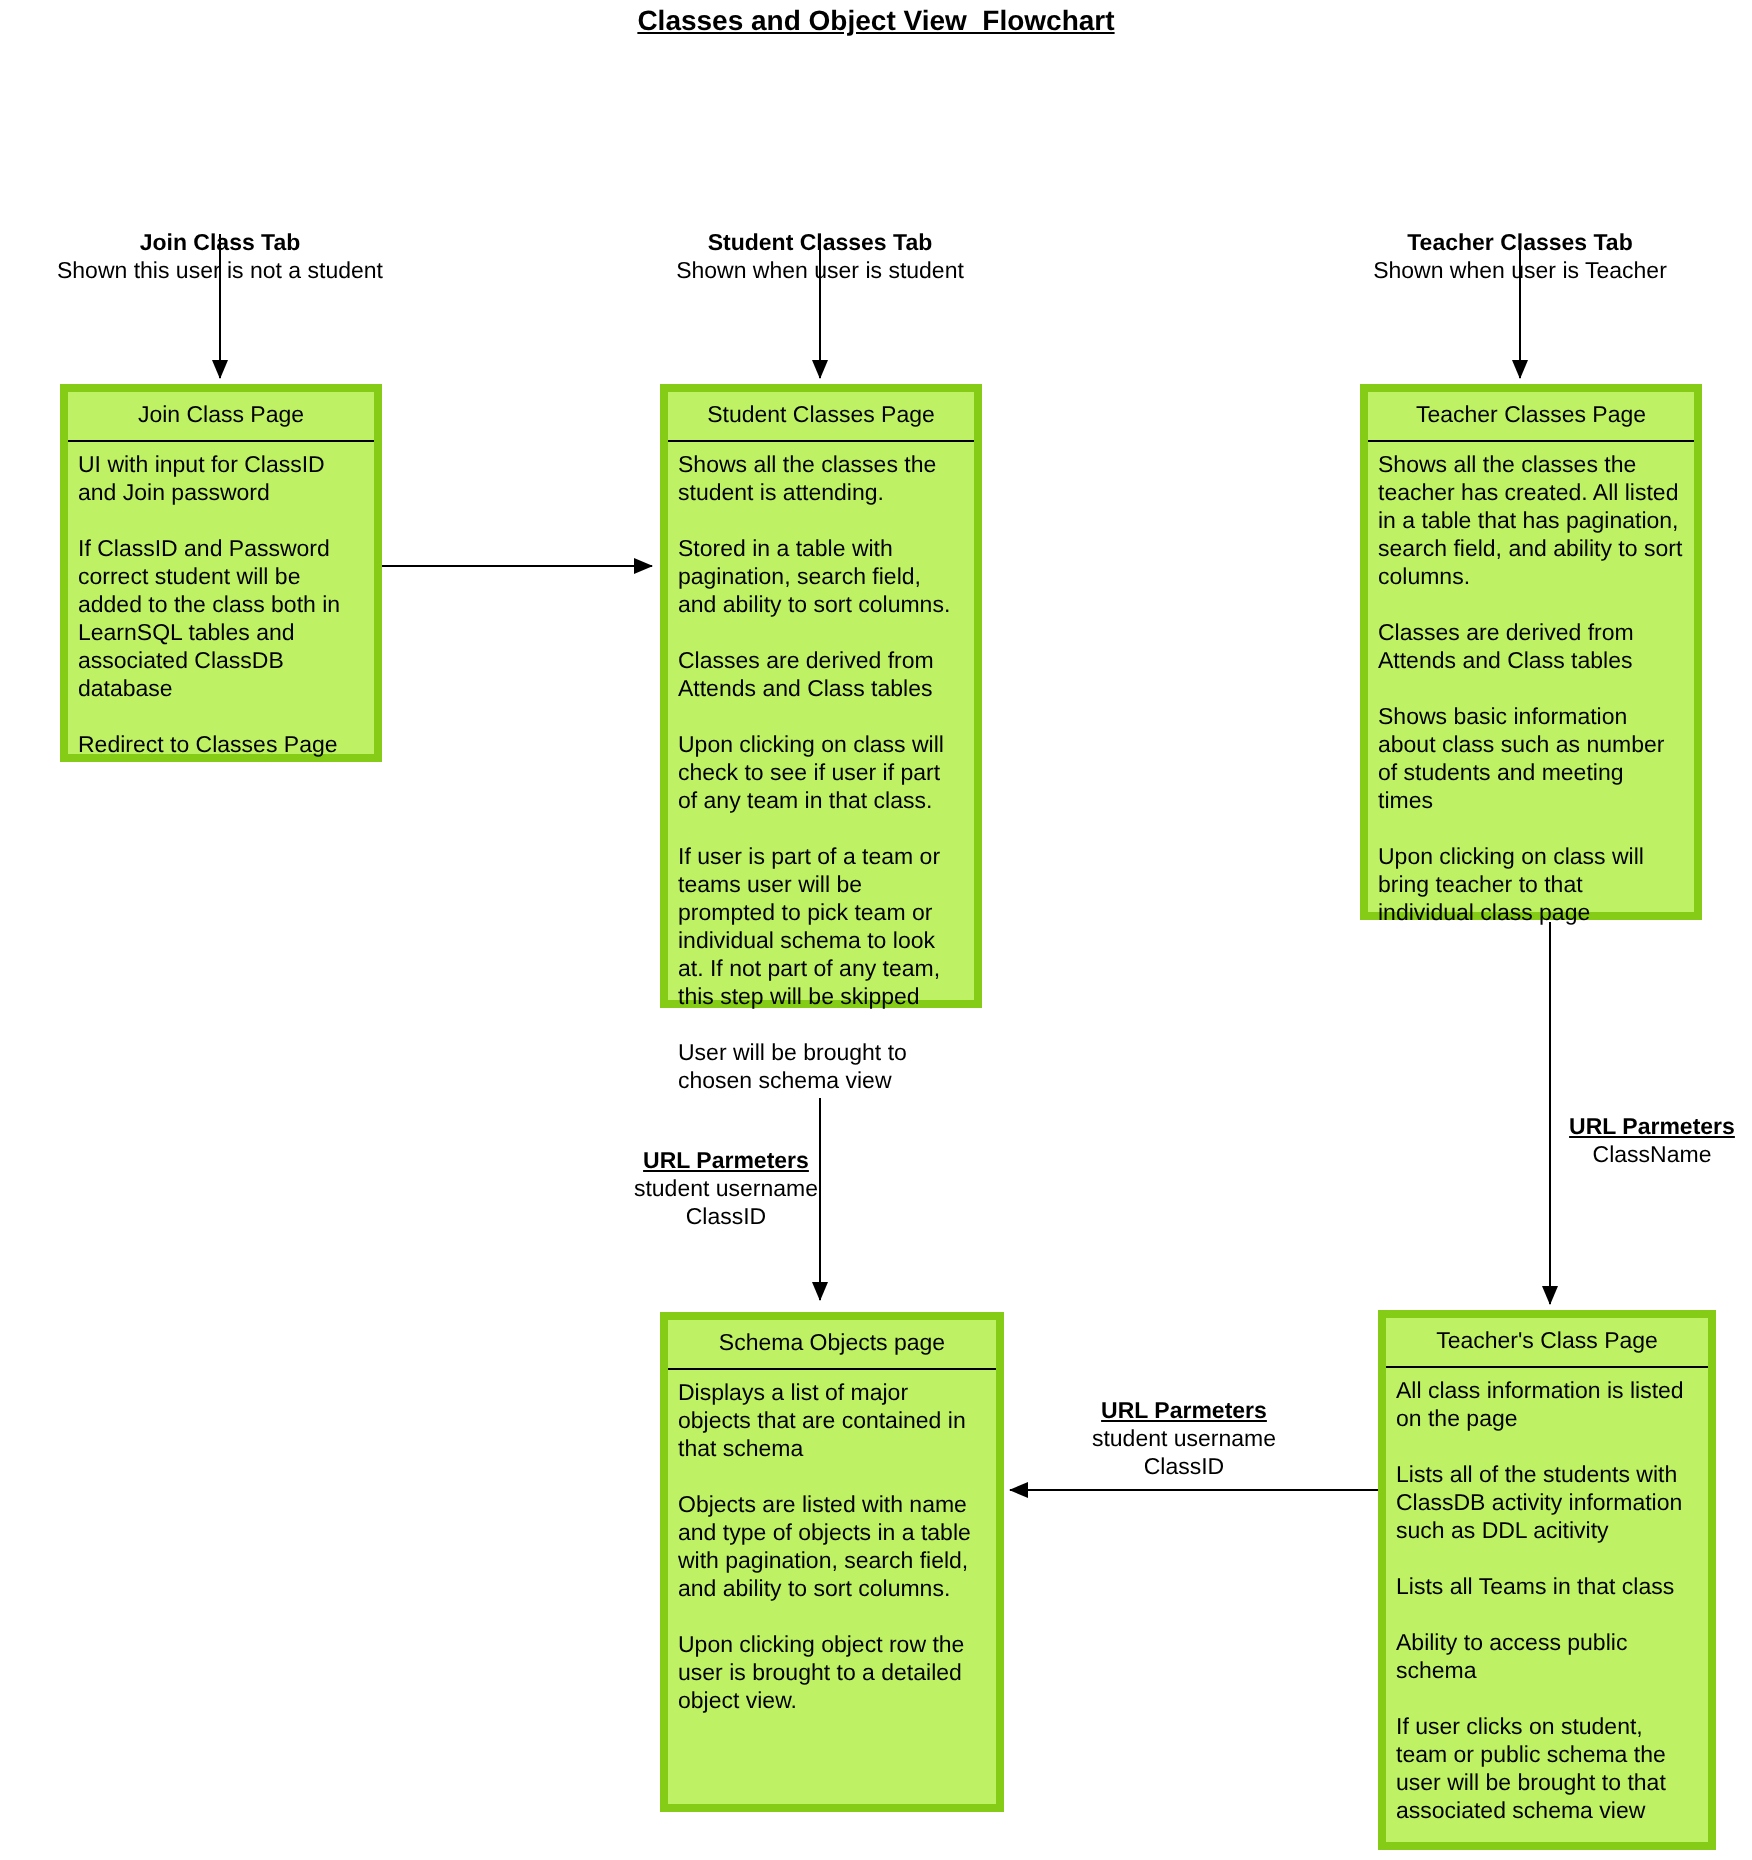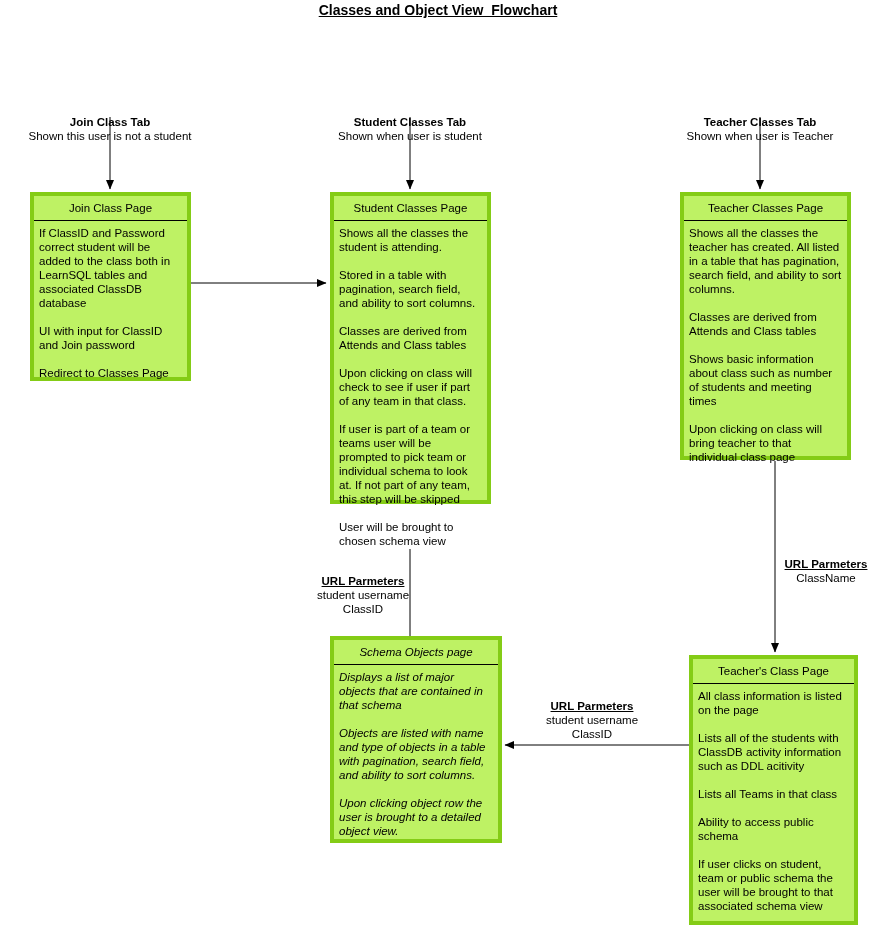--- a/index.html
+++ b/index.html
@@ -99,22 +99,22 @@
     <line x1="760" y1="117" x2="760" y2="189" stroke="#000000" stroke-width="1" marker-end="url(#arrowhead)"></line>
     <line x1="191" y1="283" x2="326" y2="283" stroke="#000000" stroke-width="1" marker-end="url(#arrowhead)"></line>
     <line x1="410" y1="549" x2="410" y2="650" stroke="#000000" stroke-width="1" marker-end="url(#arrowhead)"></line>
     <line x1="775" y1="461" x2="775" y2="652" stroke="#000000" stroke-width="1" marker-end="url(#arrowhead)"></line>
     <line x1="689" y1="745" x2="505" y2="745" stroke="#000000" stroke-width="1" marker-end="url(#arrowhead)"></line>
   </svg>
 
   <div class="node" style="left:30px; top:192px; width:161px; height:189px;">
     <div class="node-title">Join Class Page</div>
     <div class="node-body">
+      <p>UI with input for ClassID and Join password</p>
       <p>If ClassID and Password correct student will be added to the class both in LearnSQL tables and associated ClassDB database</p>
-      <p>UI with input for ClassID and Join password</p>
       <p>Redirect to Classes Page</p>
     </div>
   </div>
 
   <div class="node" style="left:330px; top:192px; width:161px; height:312px;">
     <div class="node-title">Student Classes Page</div>
     <div class="node-body">
       <p>Shows all the classes the student is attending.</p>
       <p>Stored in a table with pagination, search field, and ability to sort columns.</p>
       <p>Classes are derived from Attends and Class tables</p>
@@ -127,21 +127,21 @@
   <div class="node" style="left:680px; top:192px; width:171px; height:268px;">
     <div class="node-title">Teacher Classes Page</div>
     <div class="node-body">
       <p>Shows all the classes the teacher has created. All listed in a table that has pagination, search field, and ability to sort columns.</p>
       <p>Classes are derived from Attends and Class tables</p>
       <p>Shows basic information about class such as number of students and meeting times</p>
       <p>Upon clicking on class will bring teacher to that individual class page</p>
     </div>
   </div>
 
-  <div class="node" style="left:330px; top:636px; width:172px; height:207px;font-style:italic;">
+  <div class="node" style="left:330px; top:656px; width:172px; height:250px;">
     <div class="node-title">Schema Objects page</div>
     <div class="node-body">
       <p>Displays a list of major objects that are contained in that schema</p>
       <p>Objects are listed with name and type of objects in a table with pagination, search field, and ability to sort columns.</p>
       <p>Upon clicking object row the user is brought to a detailed object view.</p>
     </div>
   </div>
 
   <div class="node" style="left:689px; top:655px; width:169px; height:270px;">
     <div class="node-title">Teacher's Class Page</div>

